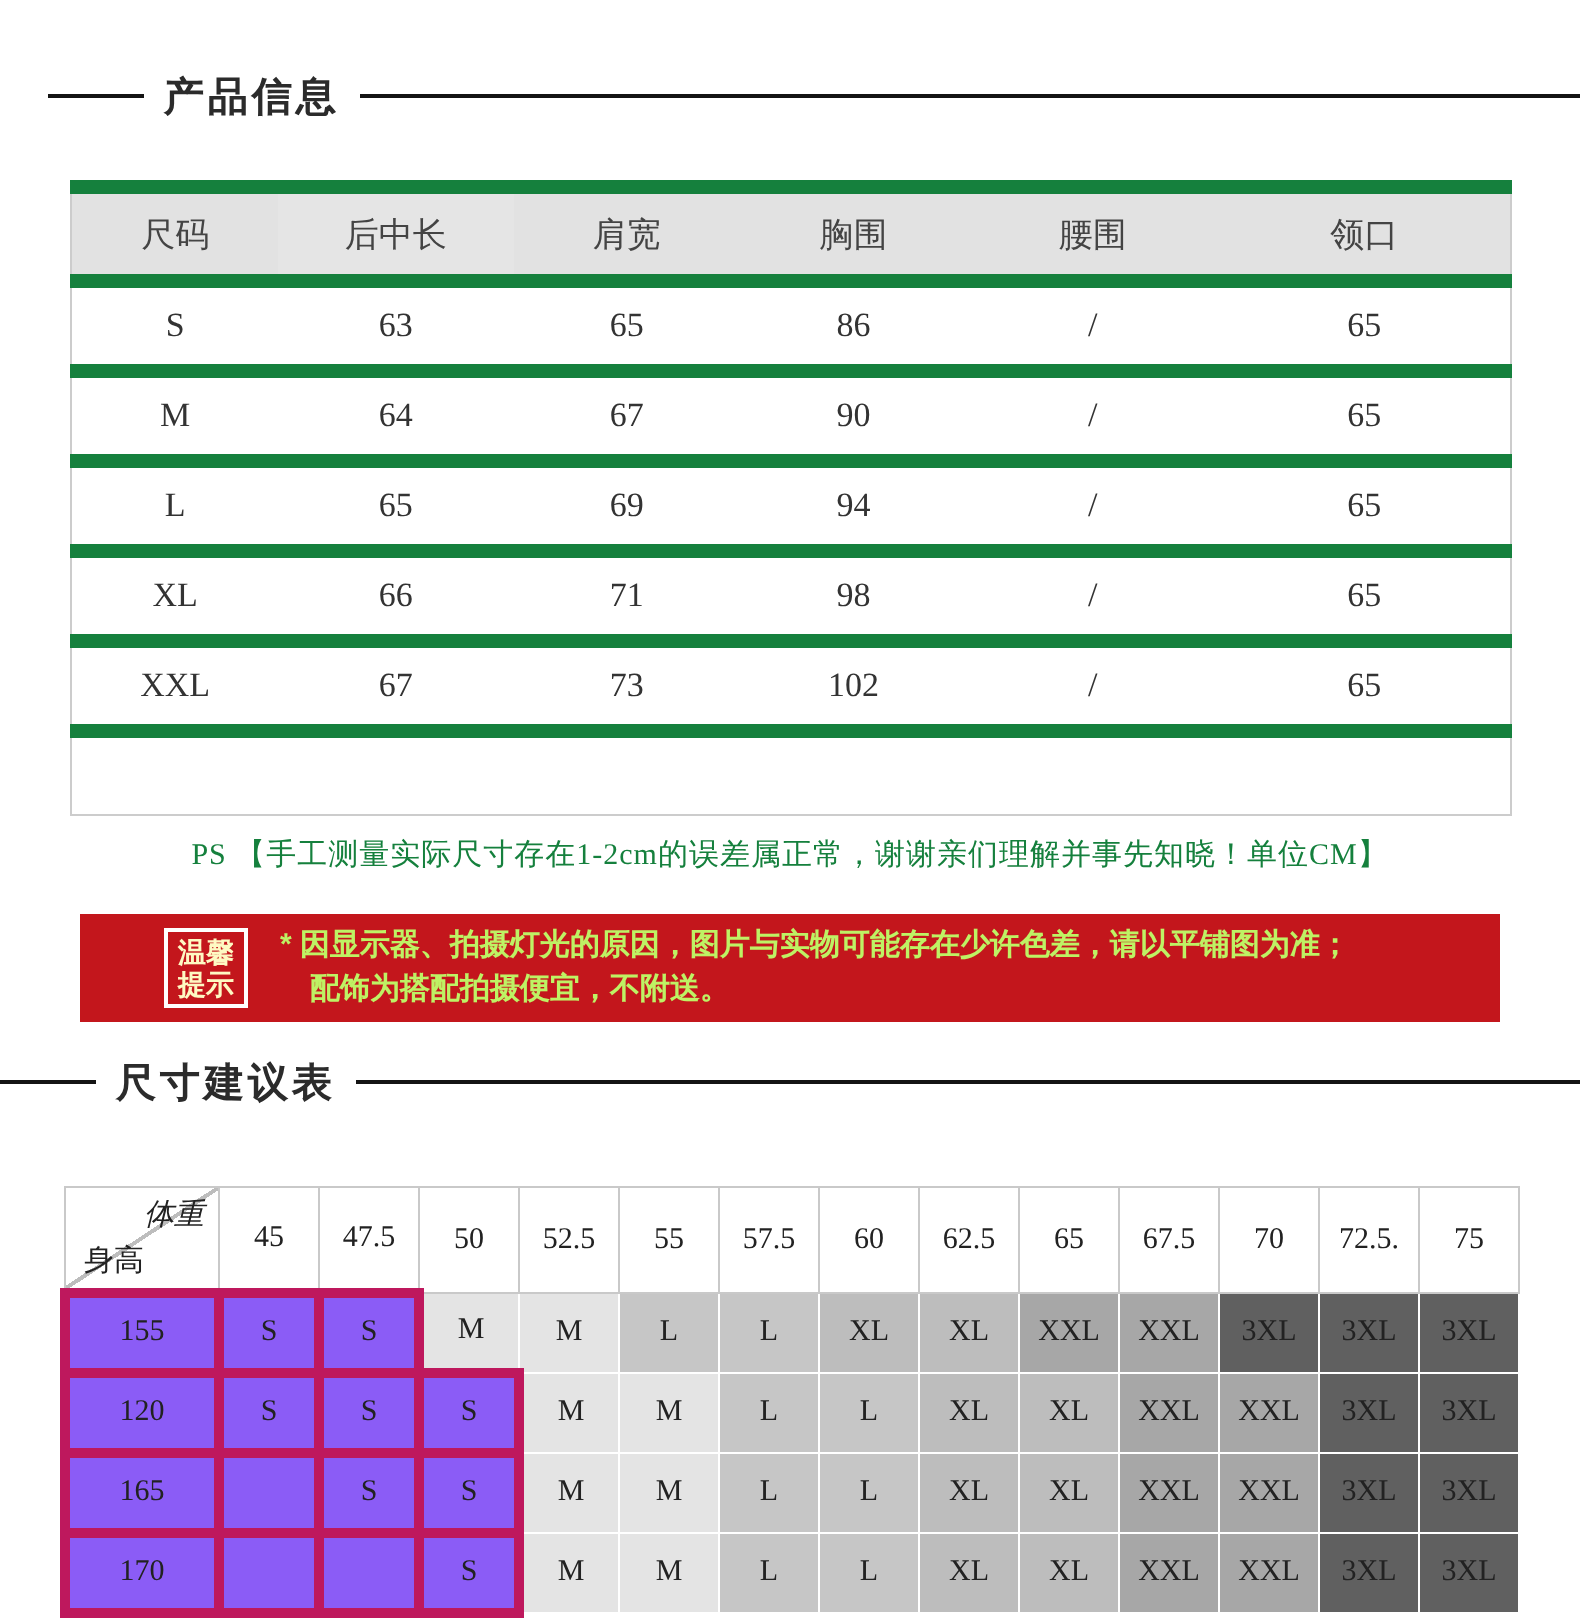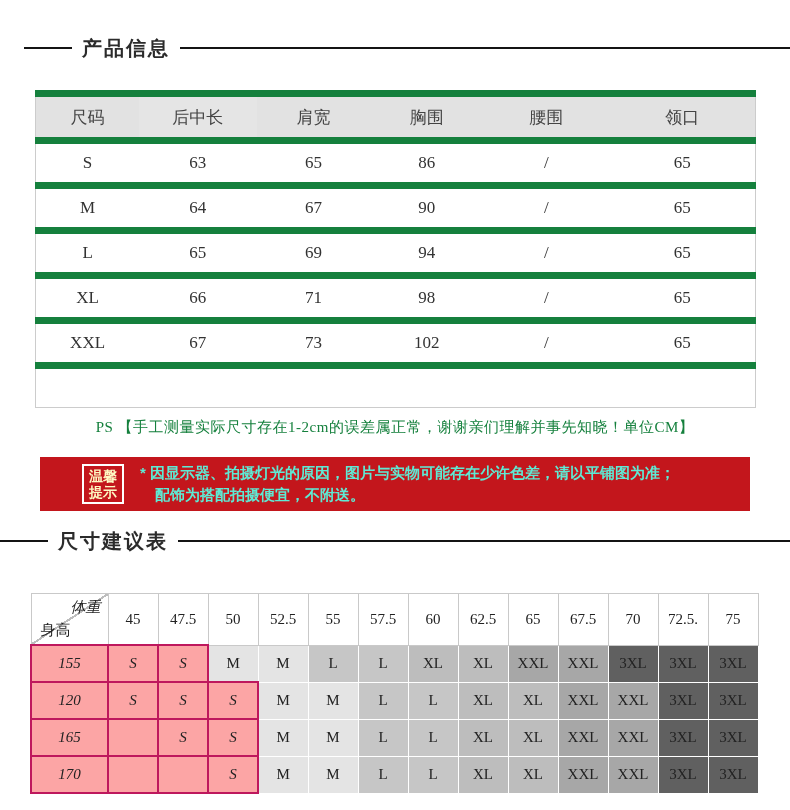--- a/index.html
+++ b/index.html
@@ -46,35 +46,35 @@
   .warn-box{
     margin:20px 0 0 40px;width:710px;height:54px;
     display:flex;align-items:center;box-sizing:border-box;
   }
   .warn-badge{
     margin-left:42px;border:2px solid #ffffff;padding:2px 5px;
     color:#fef9c3;font-size:14px;line-height:1.15;font-weight:bold;
     text-align:center;white-space:nowrap;
   }
   .warn-text{
-    margin-left:16px;color:#5eead4;font-size:15px;font-weight:bold;line-height:1.45;
+    margin-left:16px;color:#bef264;font-size:15px;font-weight:bold;line-height:1.45;
   }
   .warn-text .l2{padding-left:15px;}
 
   
   .size-table{
     margin:40px 0 0 30px;border-collapse:collapse;table-layout:fixed;
     font-family:"Liberation Serif","DejaVu Serif",serif;font-size:15px;color:#222;
   }
   .size-table col.hcol{width:77px;}
   .size-table col.wcol{width:50px;}
   .size-table th,.size-table td{text-align:center;font-weight:normal;padding:0;}
   .size-table thead th{height:50px;border:1px solid #c9c9c9;background:#ffffff;}
   .size-table tbody td{height:35px;}
-  .size-table td.hval,.size-table td.plain{border:2px solid #be185d;background:#fca5a5;font-style:italic;}
+  .size-table td.hval,.size-table td.plain{border:5px solid #be185d;background:#8b5cf6;}
   .size-table td.shade{border:1px solid #ffffff;}
   .corner{position:relative;}
   .corner .diag{
     position:absolute;inset:0;
     background:linear-gradient(to bottom right,
       rgba(0,0,0,0) calc(50% - 1px),#bdbdbd calc(50% - 1px),
       #bdbdbd calc(50% + 1px),rgba(0,0,0,0) calc(50% + 1px));
   }
   .corner .wt{position:absolute;top:4px;right:7px;font-style:italic;}
   .corner .ht{position:absolute;bottom:4px;left:9px;}

